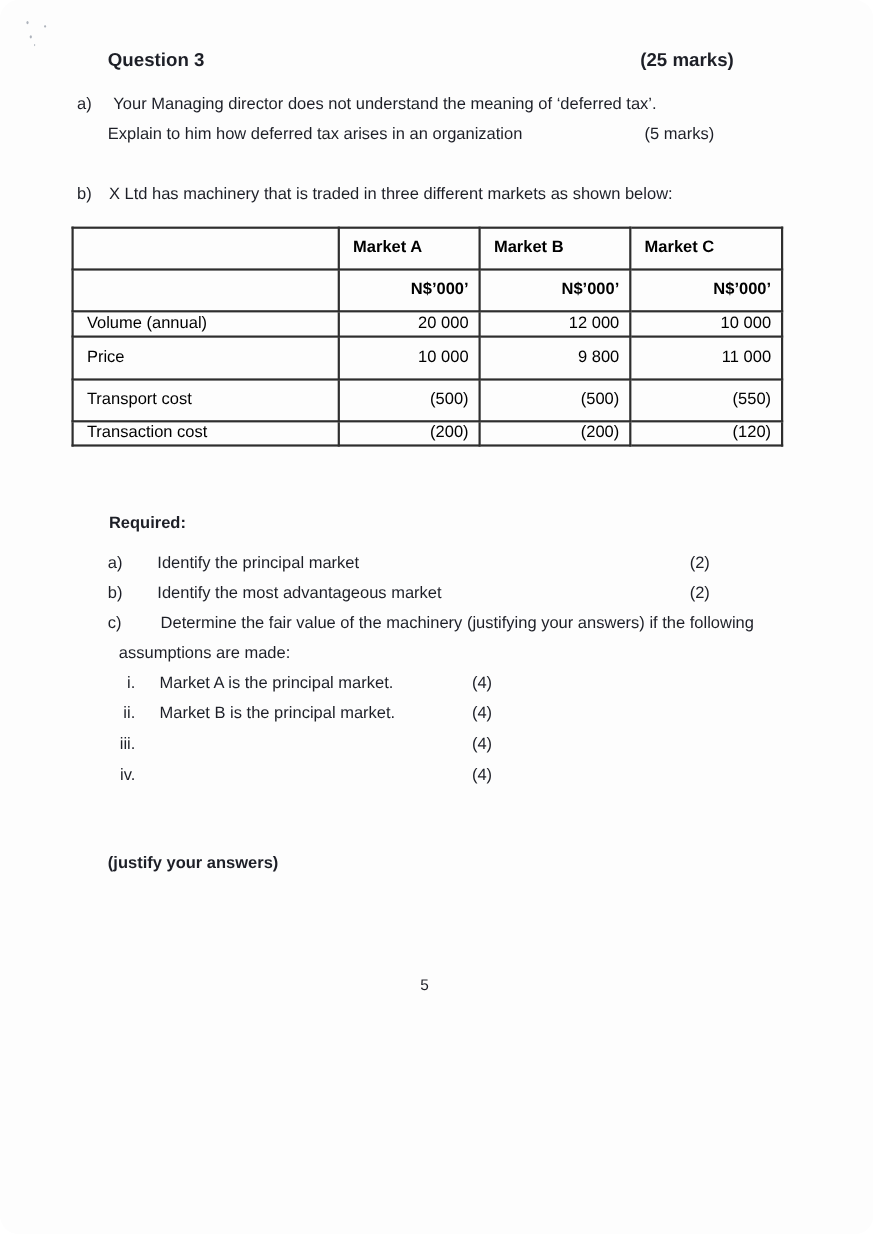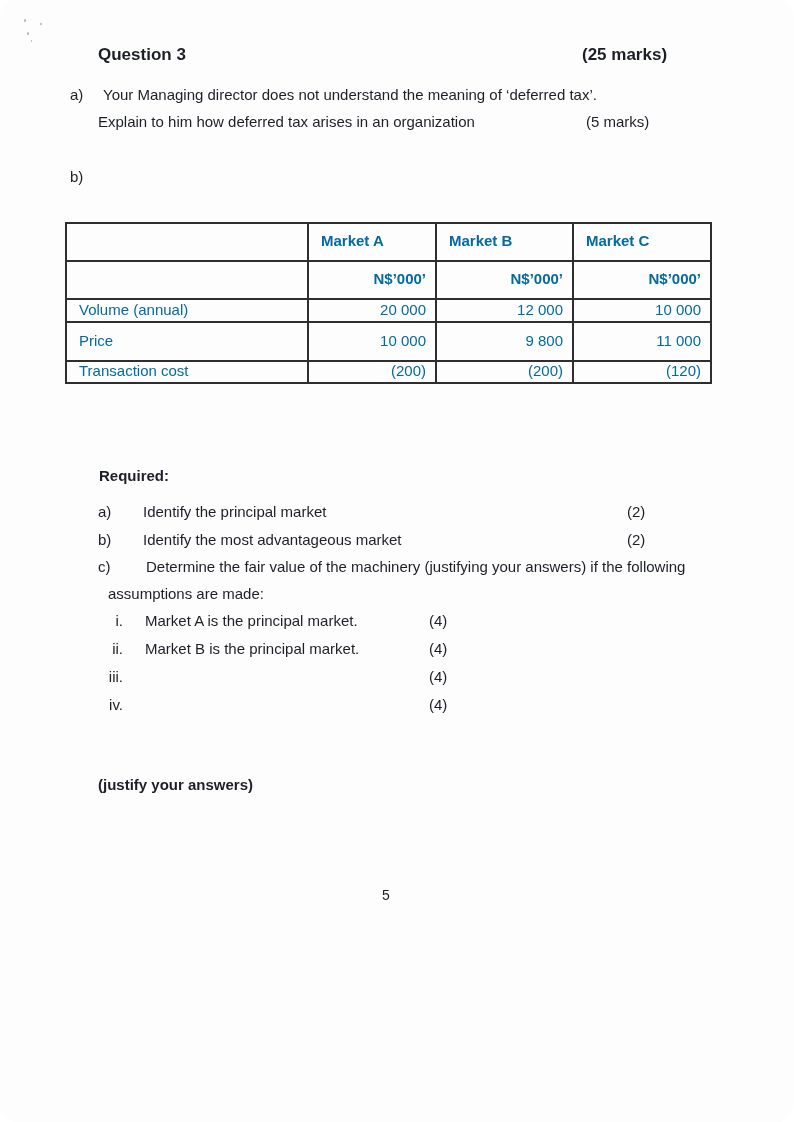--- a/index.html
+++ b/index.html
@@ -10,23 +10,23 @@
     font-family:"Liberation Sans","DejaVu Sans",sans-serif;
     color:#1d1f27;
     overflow:hidden;
     border-radius:17px;
   }
   .t { position:absolute; font-size:15px; line-height:19px; white-space:nowrap; }
   .b { font-weight:700; }
   .title { font-size:17px; }
   .num-label { text-align:right; width:33px; }
   .mtable {
-    position:absolute; left:65px; top:222px;
+    position:absolute; left:65px; top:206px;
     border-collapse:collapse; table-layout:fixed;
-    width:645px; font-size:15px; color:#0369a1;padding-left:29px;
+    width:645px; font-size:15px; color:#000000;padding-left:29px;
   }
   .mtable td {
     border:2px solid #2e2e2e;
     vertical-align:middle;
     padding:0 10px 3px 12px;
     overflow:hidden;
   }
   .mtable td.val { text-align:right; padding-right:9px; }
   .mtable .r1 { height:38px; }
   .mtable .r2 { height:38px; }
@@ -48,20 +48,21 @@
 
   <div class="t b title" style="left:98px;top:45px;">Question 3</div>
   <div class="t b title" style="left:582px;top:45px;">(25 marks)</div>
 
   <div class="t" style="left:70px;top:85px;">a)</div>
   <div class="t" style="left:98px;top:112px;">Explain to him how deferred tax arises in an organization</div>
   <div class="t" style="left:103px;top:85px;">Your Managing director does not understand the meaning of ‘deferred tax’.</div>
   <div class="t" style="left:586px;top:112px;">(5 marks)</div>
 
   <div class="t" style="left:70px;top:167px;">b)</div>
+  <div class="t" style="left:99px;top:167px;">X Ltd has machinery that is traded in three different markets as shown below:</div>
 
   <table class="mtable">
     <colgroup>
       <col style="width:242px">
         <col style="width:128px">
         <col style="width:137px">
         <col style="width:138px">
     </colgroup>
     <tbody>
         <tr class="r1">
@@ -80,20 +81,26 @@
       <td>Volume (annual)</td>
       <td class="val">20 000</td>
       <td class="val">12 000</td>
       <td class="val">10 000</td>
     </tr>
     <tr class="r4">
       <td>Price</td>
       <td class="val">10 000</td>
       <td class="val">9 800</td>
       <td class="val">11 000</td>
+    </tr>
+    <tr class="r5">
+      <td>Transport cost</td>
+      <td class="val">(500)</td>
+      <td class="val">(500)</td>
+      <td class="val">(550)</td>
     </tr>
     <tr class="r6">
       <td>Transaction cost</td>
       <td class="val">(200)</td>
       <td class="val">(200)</td>
       <td class="val">(120)</td>
     </tr>
   </tbody>
     </table>
 

